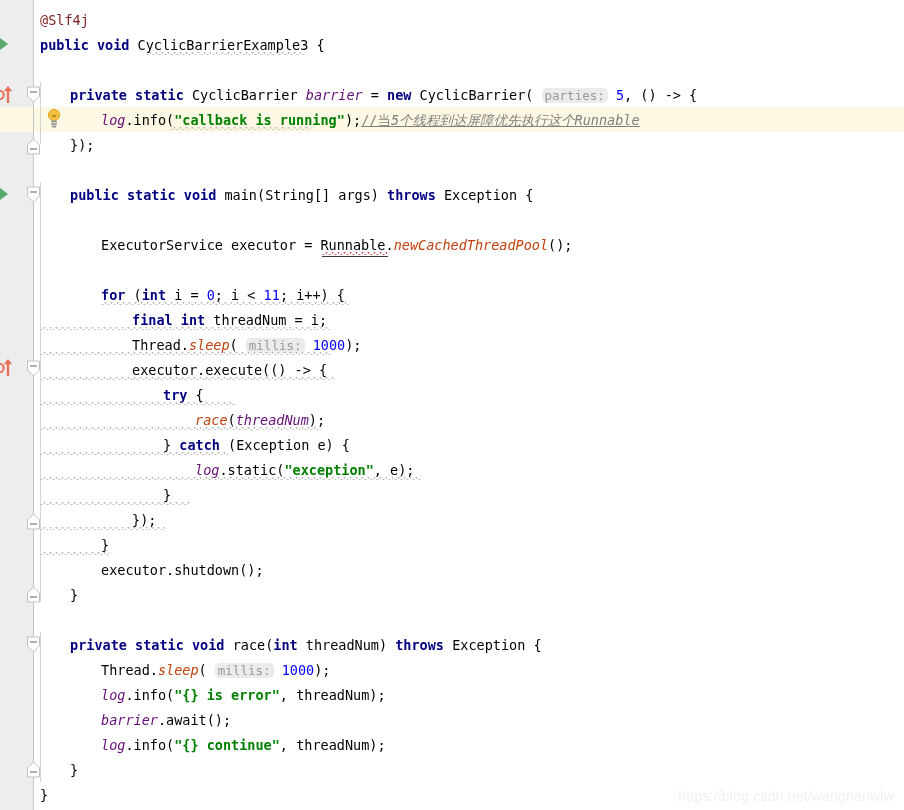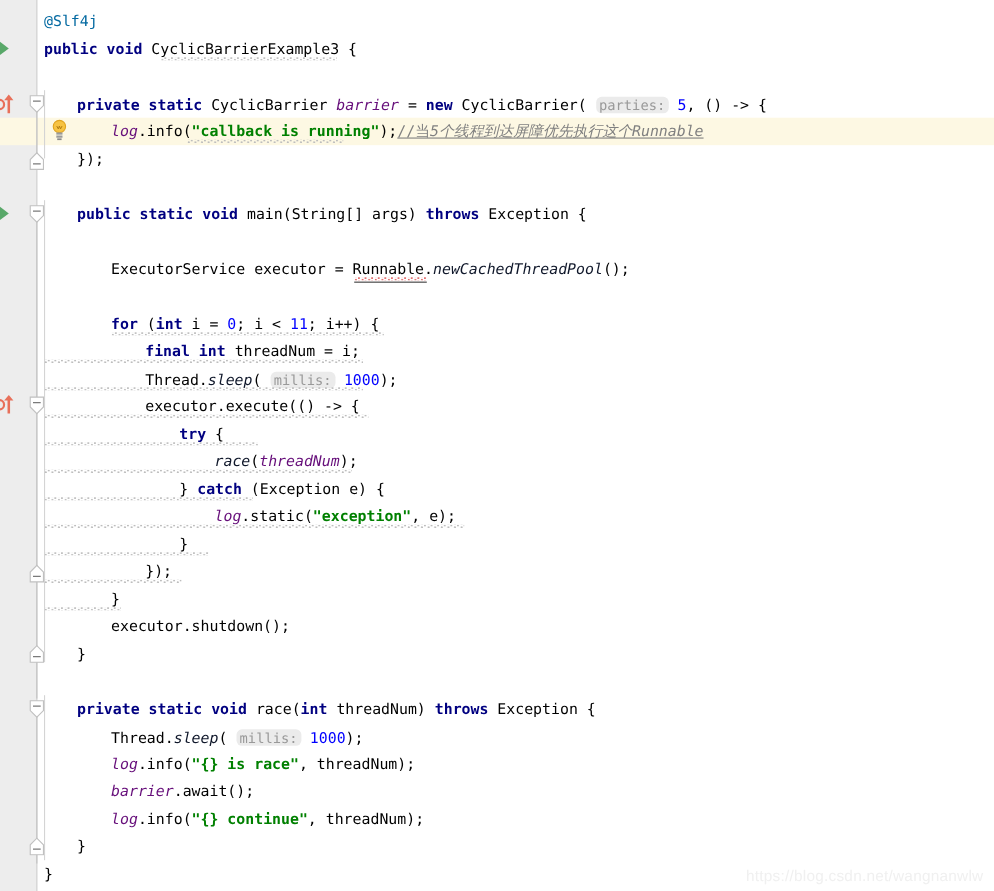--- a/index.html
+++ b/index.html
@@ -68,26 +68,26 @@
     white-space: pre;
     font-family: "DejaVu Sans Mono", monospace;
     font-size: 13.5px;
     line-height: 25px;
     color: #000000;
     z-index: 4;
   }
 
   
   .kw    { color: #000080; font-weight: bold; }
-  .anno  { color: #0369a1; }
+  .anno  { color: #7f1d1d; }
   .plain { color: #000000; }
   .str   { color: #008000; font-weight: bold; }
   .num   { color: #0000ff; }
   .field { color: #660e7a; font-style: italic; }
-  .stat  { color: #0f172a; font-style: italic; }
+  .stat  { color: #c2410c; font-style: italic; }
   .cmt   { color: #808080; font-style: italic; }
   .cmt-plain { color: #808080; font-style: normal; text-decoration: underline; }
 
   
   .hint {
     background: #ebebeb;
     color: #999999;
     border-radius: 5px;
     padding: 0 3px;
     font-style: normal;
@@ -302,21 +302,21 @@
     <div class="line" style="top:533px; left:101px;"><span class="plain">}</span></div>
 
     <div class="line" style="top:558px; left:101px;"><span class="plain">executor</span><span class="plain">.</span><span class="plain">shutdown</span><span class="plain">();</span></div>
 
     <div class="line" style="top:583px; left:70px;"><span class="plain">}</span></div>
 
     <div class="line" style="top:633px; left:70px;"><span class="kw">private</span><span class="plain"> </span><span class="kw">static</span><span class="plain"> </span><span class="kw">void</span><span class="plain"> </span><span class="plain">race</span><span class="plain">(</span><span class="kw">int</span><span class="plain"> </span><span class="plain">threadNum</span><span class="plain">) </span><span class="kw">throws</span><span class="plain"> Exception {</span></div>
 
     <div class="line" style="top:658px; left:101px;"><span class="plain">Thread.</span><span class="stat">sleep</span><span class="plain">( </span><span class="hint">millis:</span><span class="plain"> </span><span class="num">1000</span><span class="plain">);</span></div>
 
-    <div class="line" style="top:683px; left:101px;"><span class="field">log</span><span class="plain">.info(</span><span class="str">"<span>{} is race</span>"</span><span class="plain">, </span><span class="plain">threadNum</span><span class="plain">);</span></div>
+    <div class="line" style="top:683px; left:101px;"><span class="field">log</span><span class="plain">.info(</span><span class="str">"<span>{} is error</span>"</span><span class="plain">, </span><span class="plain">threadNum</span><span class="plain">);</span></div>
 
     <div class="line" style="top:708px; left:101px;"><span class="field">barrier</span><span class="plain">.</span><span class="plain">await</span><span class="plain">();</span></div>
 
     <div class="line" style="top:733px; left:101px;"><span class="field">log</span><span class="plain">.info(</span><span class="str">"<span>{} continue</span>"</span><span class="plain">, </span><span class="plain">threadNum</span><span class="plain">);</span></div>
 
     <div class="line" style="top:758px; left:70px;"><span class="plain">}</span></div>
 
     <div class="line" style="top:783px; left:40px;"><span class="plain">}</span></div>
   </div>
 

